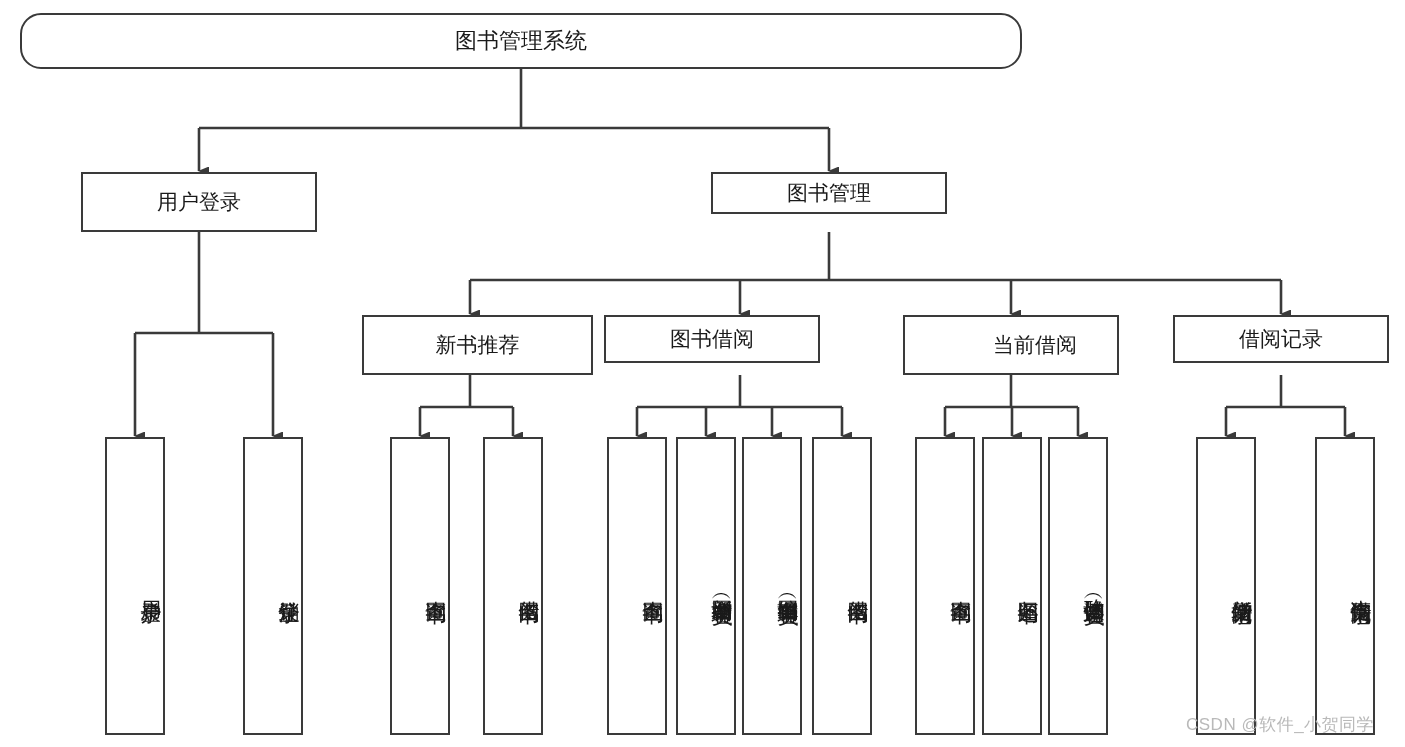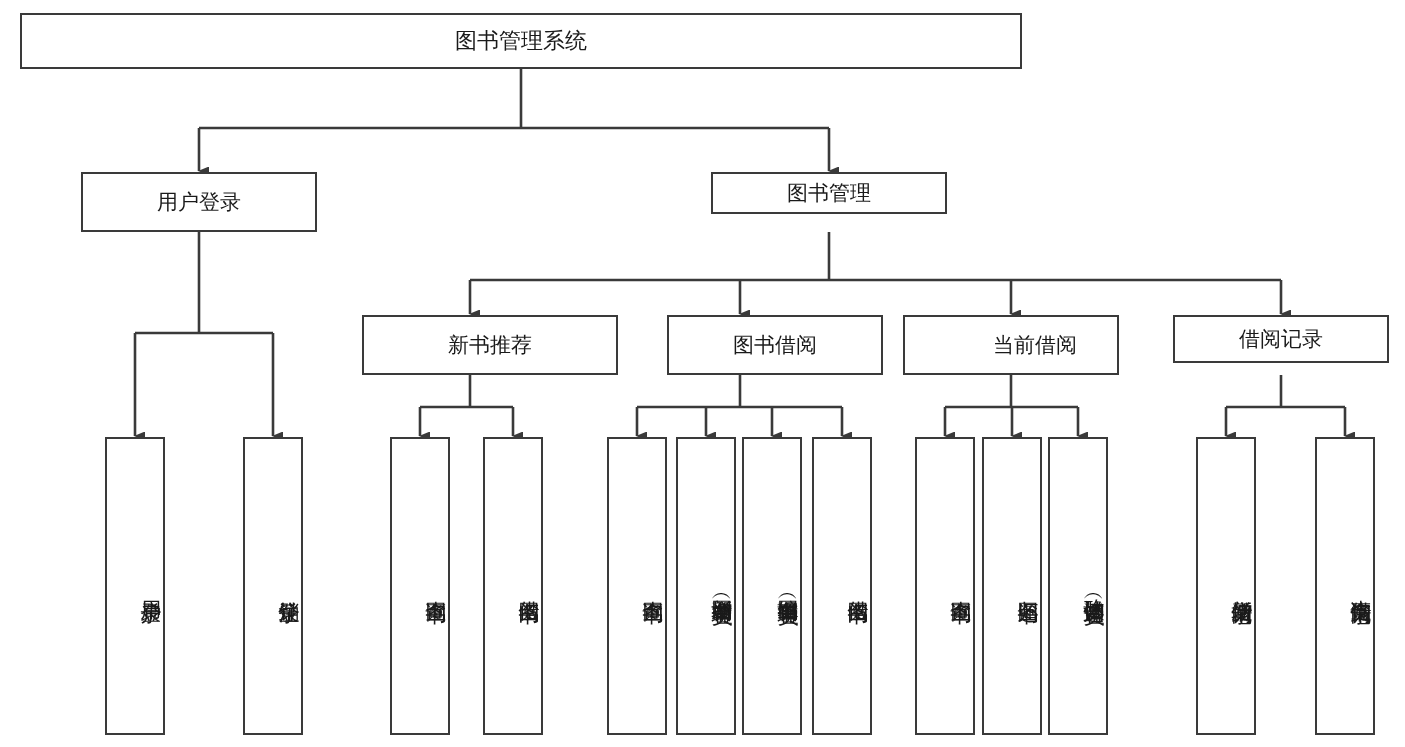--- a/index.html
+++ b/index.html
@@ -111,33 +111,33 @@
         <path d="M1012,407 L1012,436" marker-end="url(#arrowhead)"></path>
         <path d="M1078,407 L1078,436" marker-end="url(#arrowhead)"></path>
         <path d="M1281,375 L1281,407"></path>
         <path d="M1226,407 L1345,407"></path>
         <path d="M1226,407 L1226,436" marker-end="url(#arrowhead)"></path>
         <path d="M1345,407 L1345,436" marker-end="url(#arrowhead)"></path>
       </g>
   </svg>
 
   <div id="nodes">
-      <div class="node node-horizontal node-root" style="left: 20px; top: 13px; width: 1002px; height: 56px;">
+      <div class="node node-horizontal node-root" style="left: 20px; top: 13px; width: 1002px; height: 56px; border-radius: 21px;">
         <span class="node-label">图书管理系统</span>
       </div>
       <div class="node node-horizontal" style="left: 81px; top: 172px; width: 236px; height: 60px;">
         <span class="node-label">用户登录</span>
       </div>
       <div class="node node-horizontal" style="left: 711px; top: 172px; width: 236px; height: 42px;">
         <span class="node-label">图书管理</span>
       </div>
-      <div class="node node-horizontal" style="left: 362px; top: 315px; width: 256px; height: 60px;">
+      <div class="node node-horizontal" style="left: 362px; top: 315px; width: 231px; height: 60px;">
         <span class="node-label">新书推荐</span>
       </div>
-      <div class="node node-horizontal" style="left: 667px; top: 315px; width: 216px; height: 60px;">
+      <div class="node node-horizontal" style="left: 604px; top: 315px; width: 216px; height: 48px;">
         <span class="node-label">图书借阅</span>
       </div>
       <div class="node node-horizontal" style="left: 903px; top: 315px; width: 216px; height: 60px; padding-left: 48px;">
         <span class="node-label">当前借阅</span>
       </div>
       <div class="node node-horizontal" style="left: 1173px; top: 315px; width: 216px; height: 48px;">
         <span class="node-label">借阅记录</span>
       </div>
       <div class="node node-vertical" style="left: 105px; top: 437px; width: 60px; height: 298px;">
         <span class="node-label">用户登录</span>
@@ -173,13 +173,14 @@
         <span class="node-label">确认归还（管理员）</span>
       </div>
       <div class="node node-vertical" style="left: 1196px; top: 437px; width: 60px; height: 298px;">
         <span class="node-label">新增借阅记录</span>
       </div>
       <div class="node node-vertical" style="left: 1315px; top: 437px; width: 60px; height: 298px;">
         <span class="node-label">查询借阅记录</span>
       </div>
     </div>
 
+  <div id="watermark">CSDN @软件_小贺同学</div>
 </div>
 
 </body></html>

